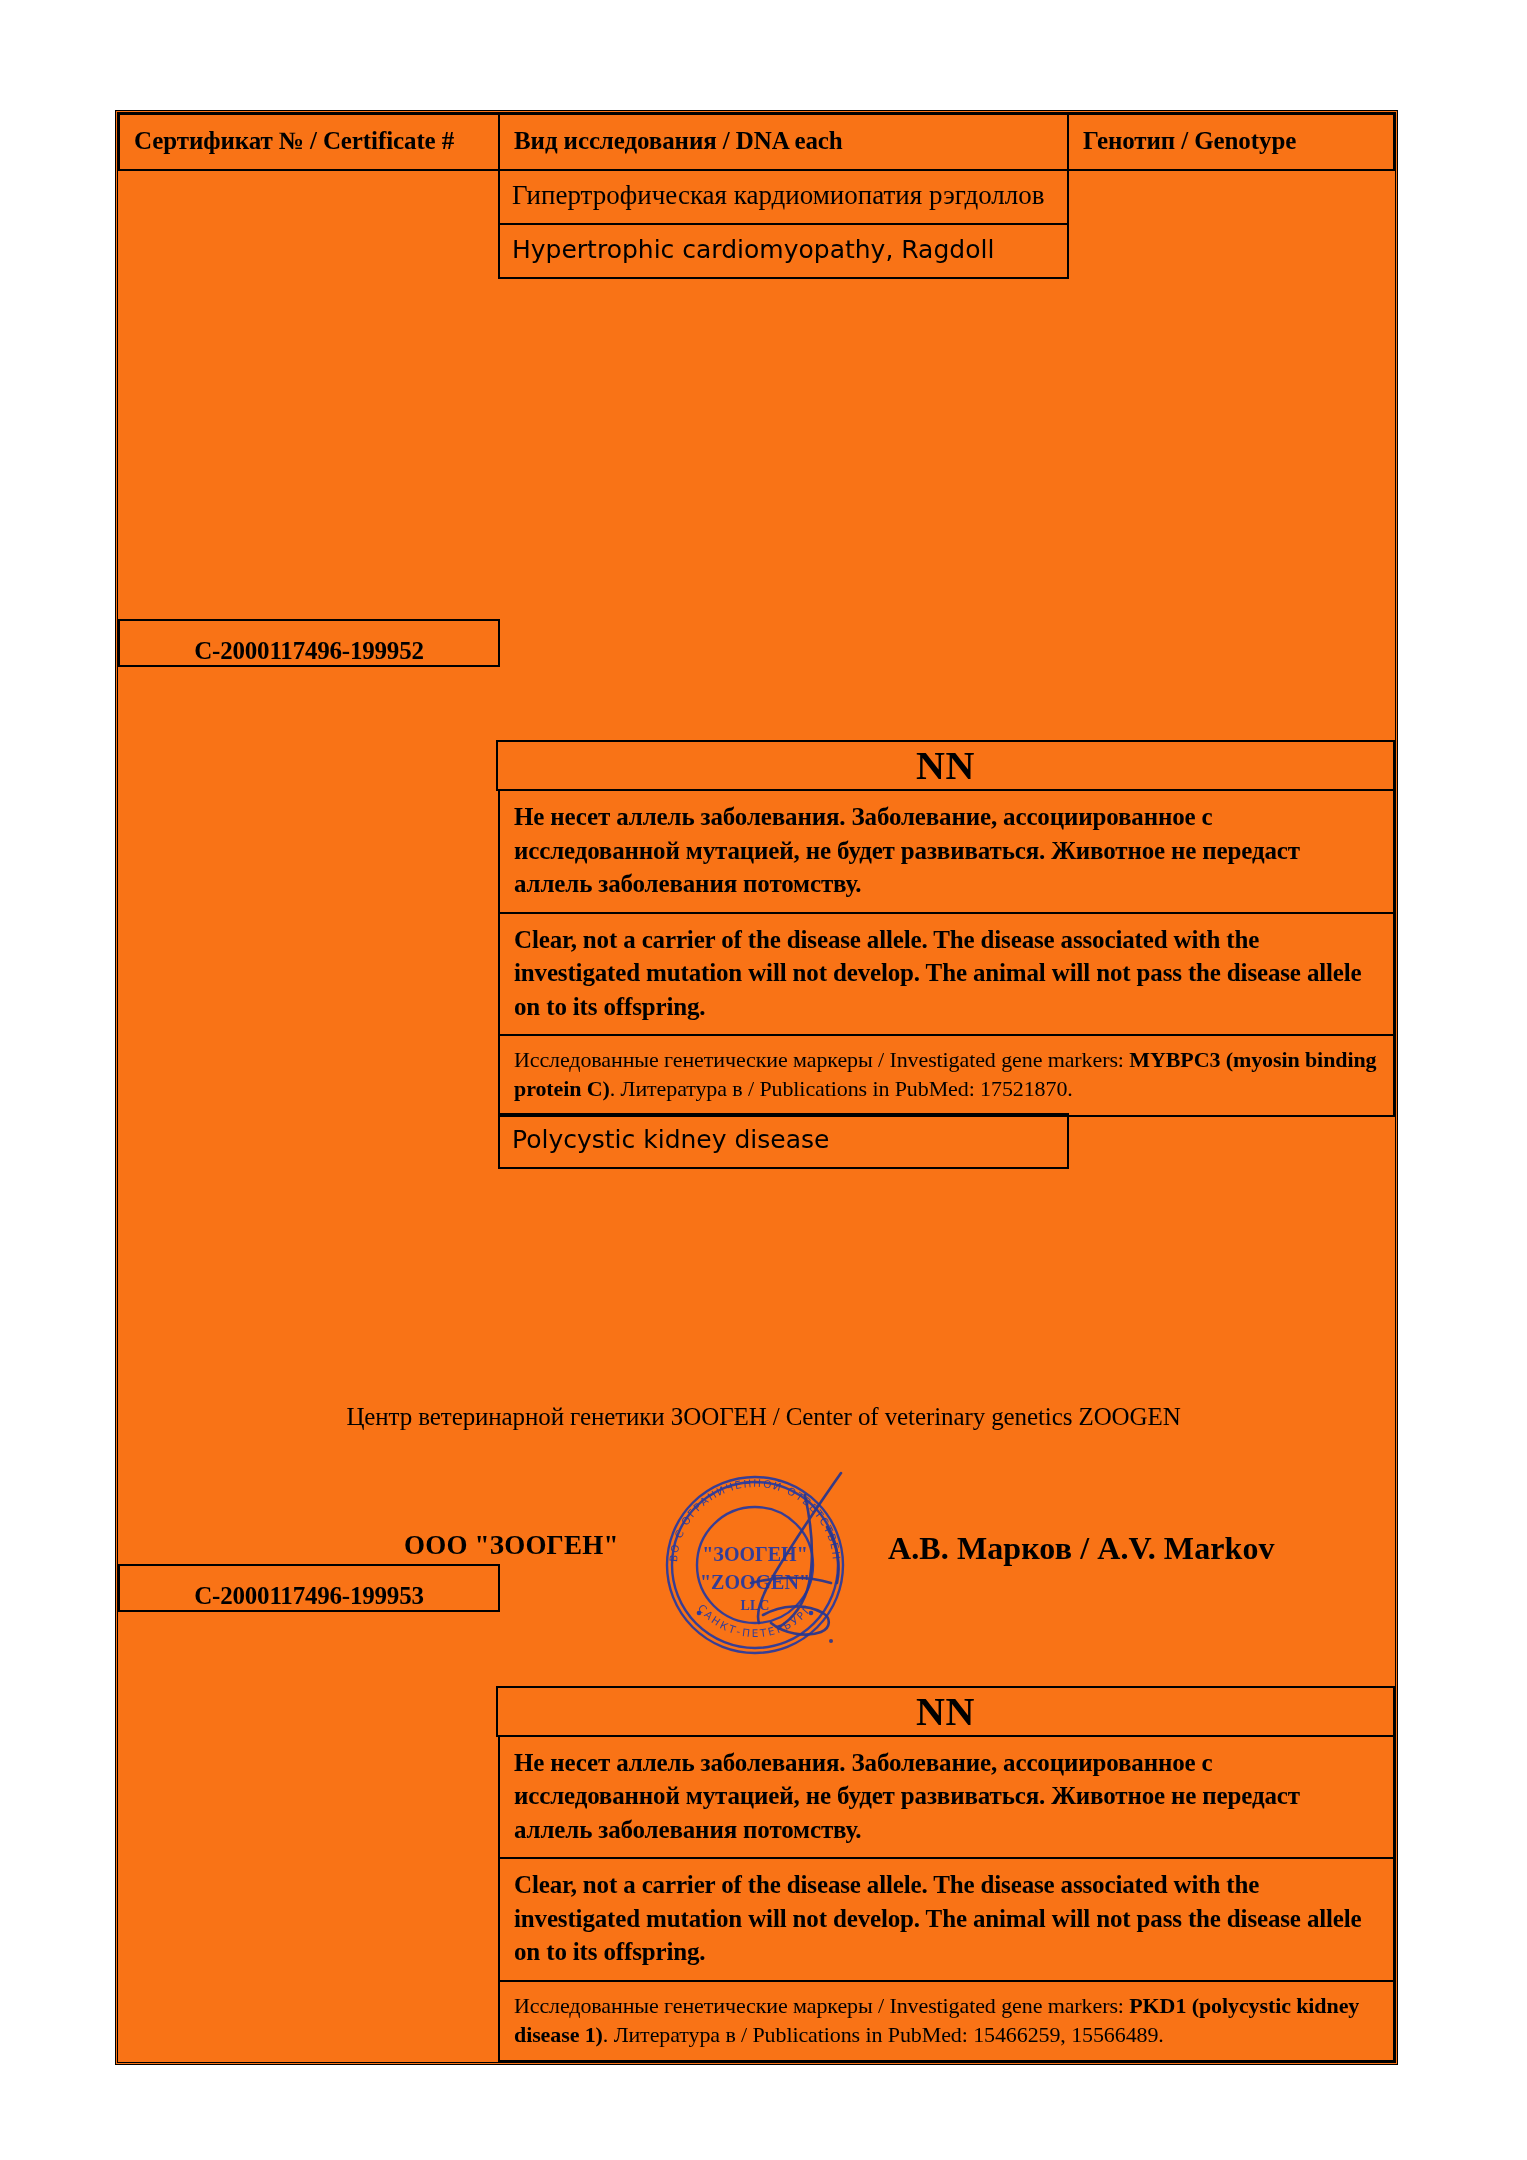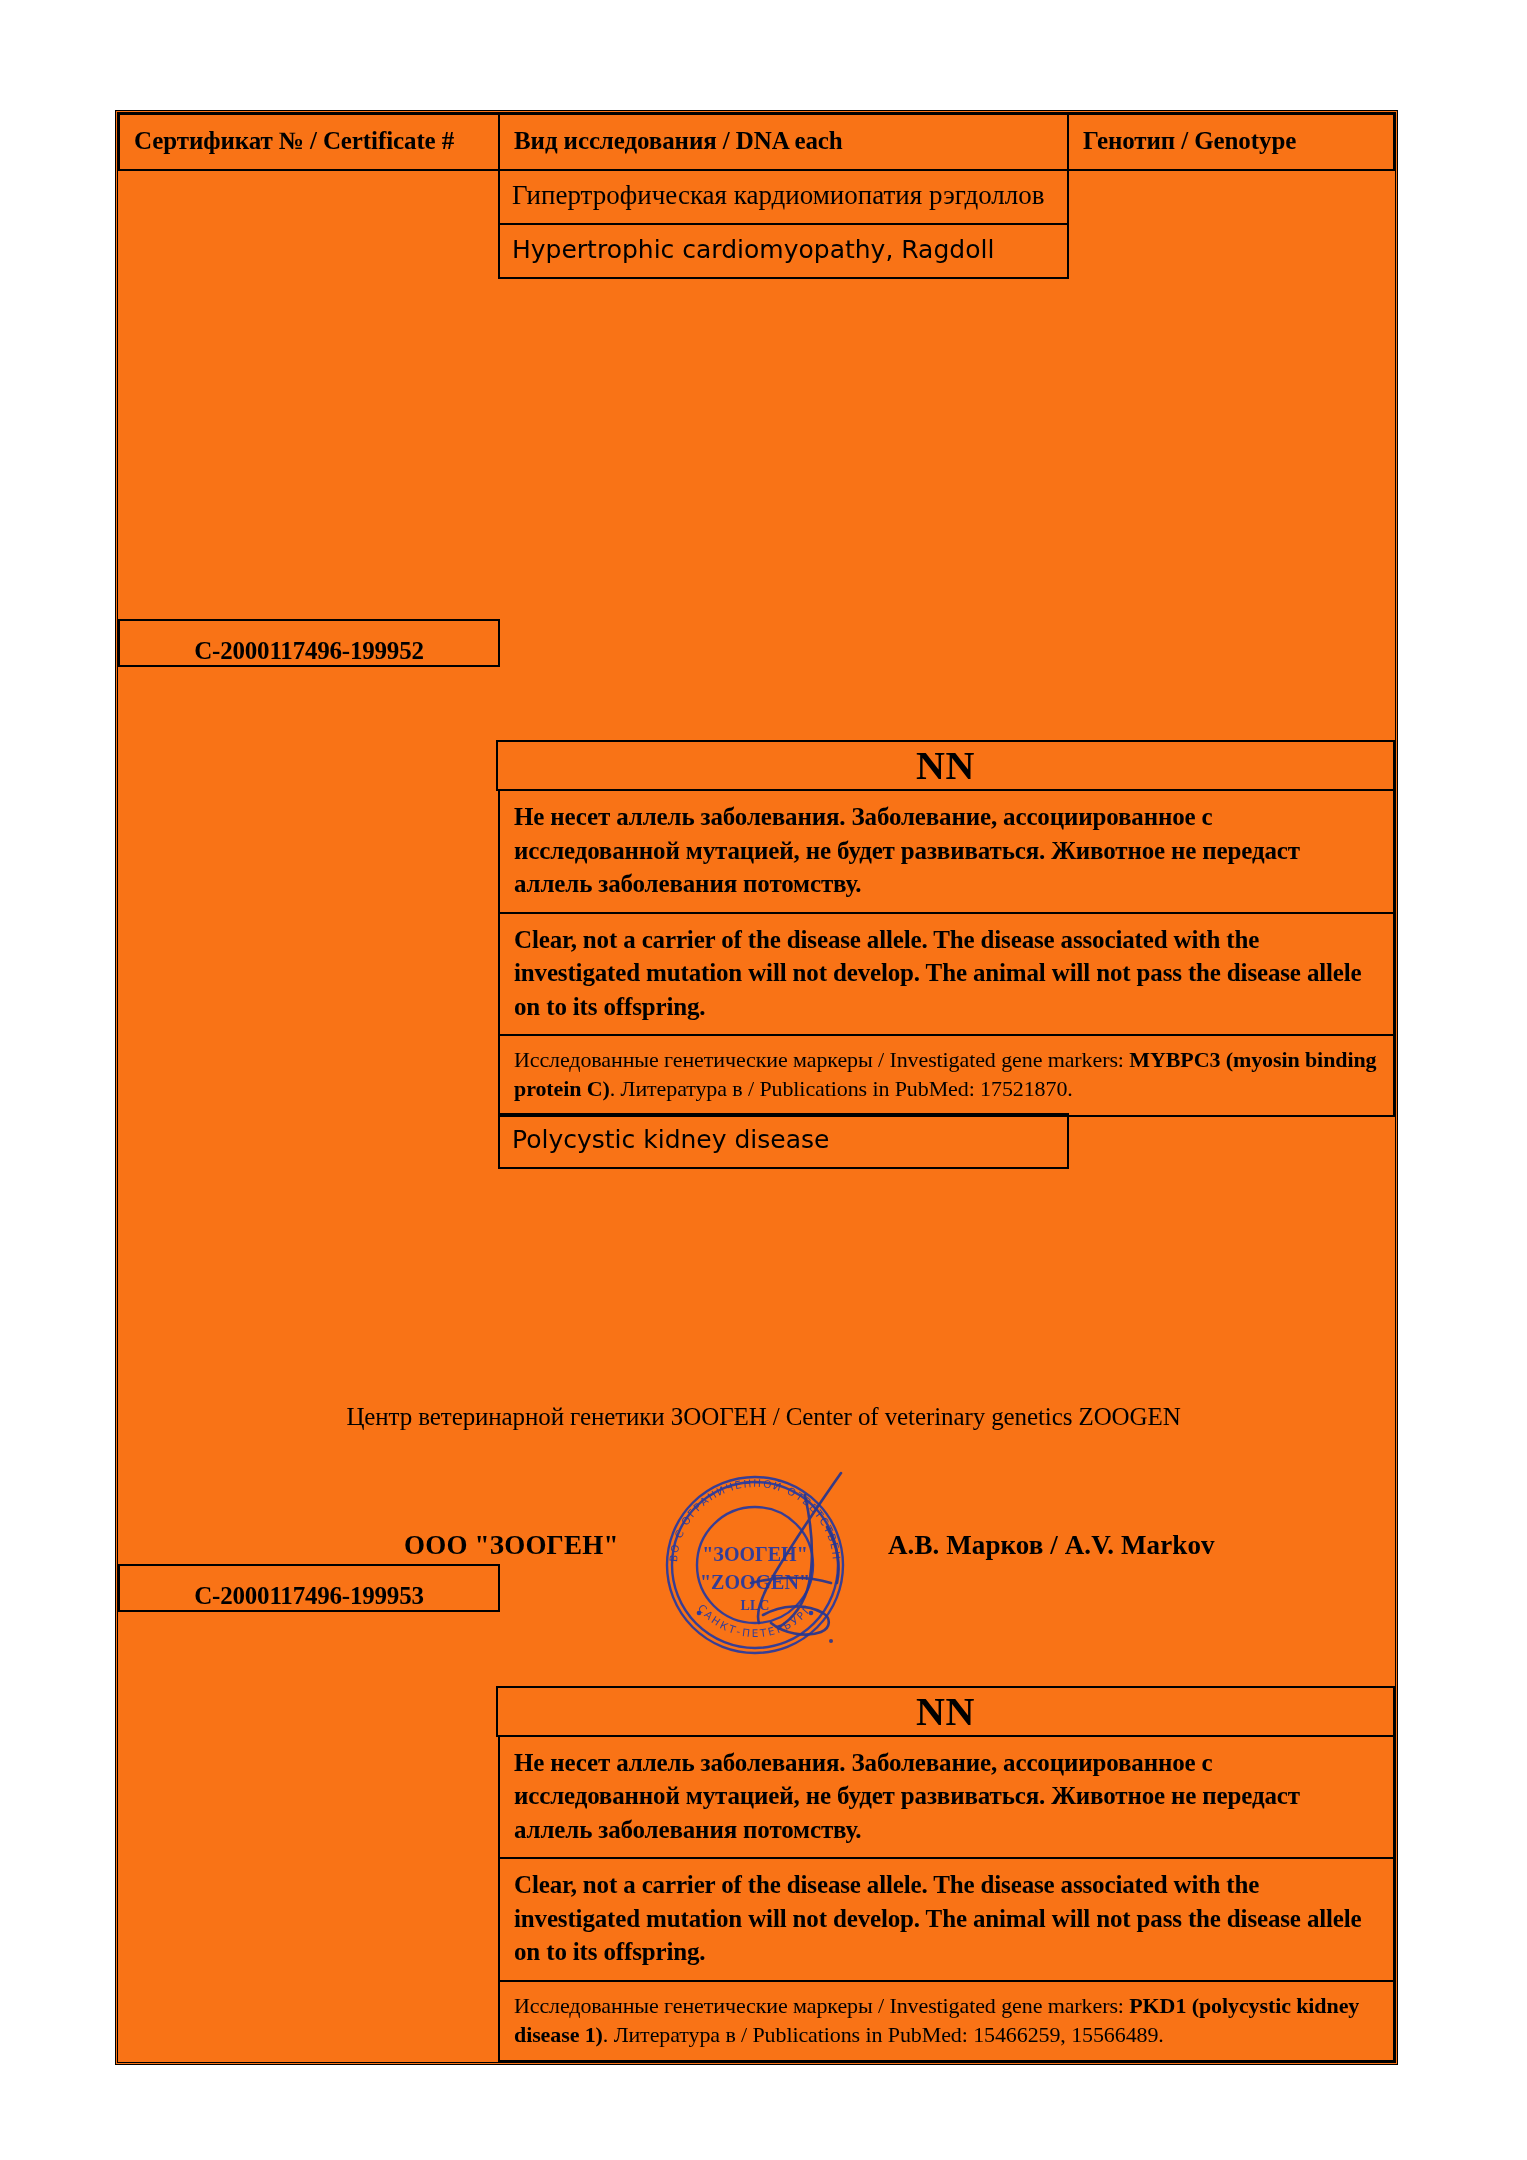--- a/index.html
+++ b/index.html
@@ -171,21 +171,21 @@
     top: 0;
     font-weight: bold;
     font-size: 27px;
     letter-spacing: 0.2px;
   }
   .signer {
     position: absolute;
     left: 888px;
     top: 0;
     font-weight: bold;
-    font-size: 27px;
+    font-size: 32px;
     letter-spacing: 0.1px;
   }
 
   
   .stamp {
     position: absolute;
     left: 655px;
     top: 1465px;
     width: 200px;
     height: 200px;

